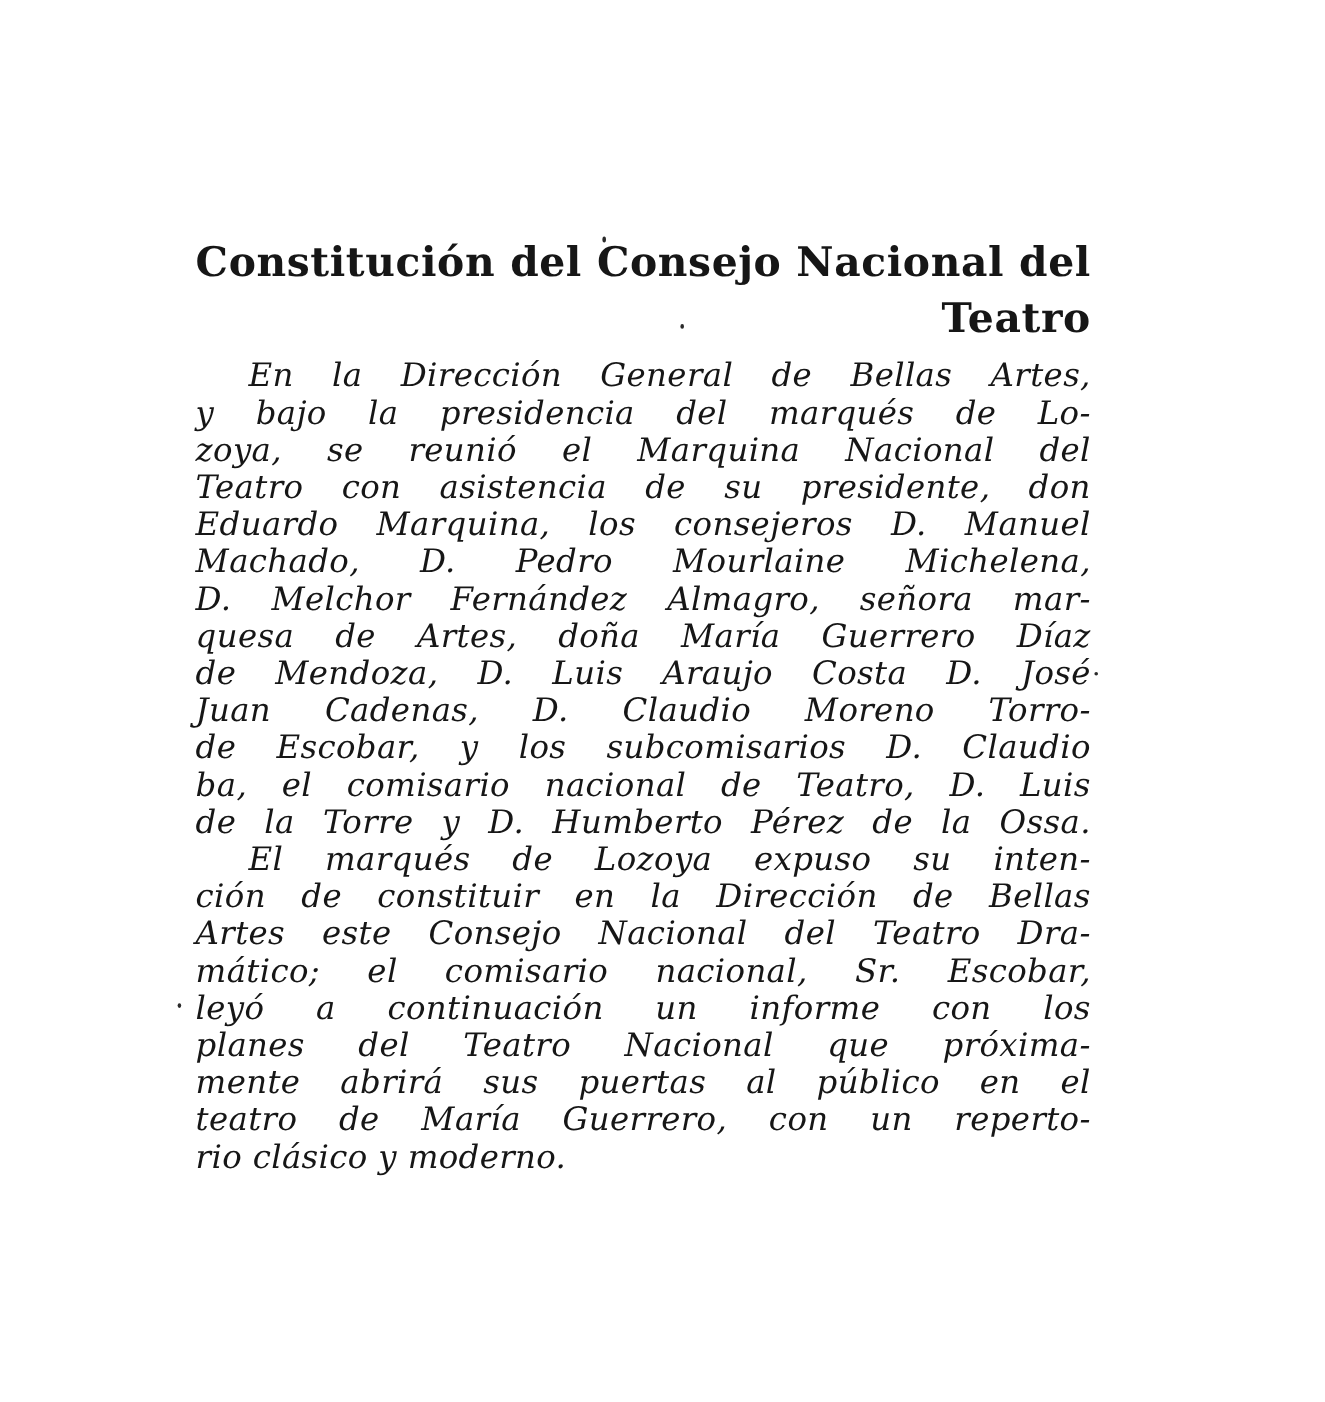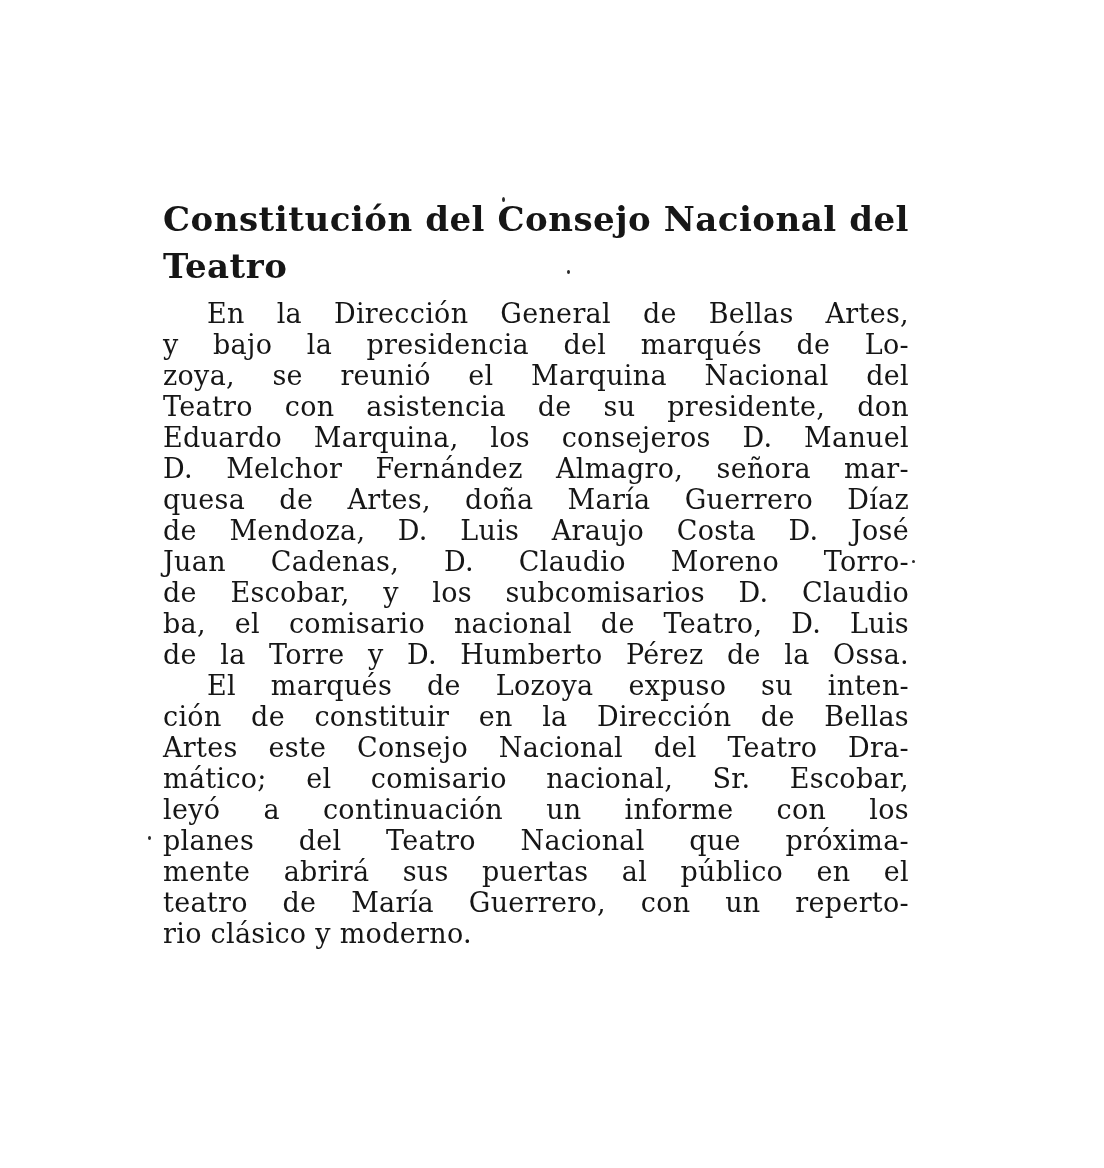--- a/index.html
+++ b/index.html
@@ -30,27 +30,28 @@
     letter-spacing: 0.5px;
   }
   .headline-line {
     display: block;
   }
   .headline-line.justify {
     text-align: justify;
     text-align-last: justify;
   }
   .headline-line.center {
-    text-align: left;
+    text-align: right;
   }
   .paragraph {
     margin: 0;
     font-size: 27px;
     line-height: 31px;
     letter-spacing: 0.3px;
+    font-style: italic;
   }
   .line {
     text-align: justify;
     text-align-last: justify;
     white-space: normal;
   }
   .line.indent {
     padding-left: 44px;
   }
   .line.flush-left {
@@ -84,20 +85,21 @@
       <span class="headline-line justify">Constitución del Consejo Nacional del</span>
       <span class="headline-line center">Teatro</span>
     </h1>
 
     <div class="paragraph">
       <div class="line indent">En la Dirección General de Bellas Artes,</div>
       <div class="line">y bajo la presidencia del marqués de Lo-</div>
       <div class="line">zoya, se reunió el Marquina Nacional del</div>
       <div class="line">Teatro con asistencia de su presidente, don</div>
       <div class="line">Eduardo Marquina, los consejeros D. Manuel</div>
+      <div class="line">Machado, D. Pedro Mourlaine Michelena,</div>
       <div class="line">D. Melchor Fernández Almagro, señora mar-</div>
       <div class="line">quesa de Artes, doña María Guerrero Díaz</div>
       <div class="line">de Mendoza, D. Luis Araujo Costa D. José</div>
       <div class="line">Juan Cadenas, D. Claudio Moreno Torro-</div>
       <div class="line">de Escobar, y los subcomisarios D. Claudio</div>
       <div class="line">ba, el comisario nacional de Teatro, D. Luis</div>
       <div class="line">de la Torre y D. Humberto Pérez de la Ossa.</div>
     </div>
 
     <div class="paragraph">

